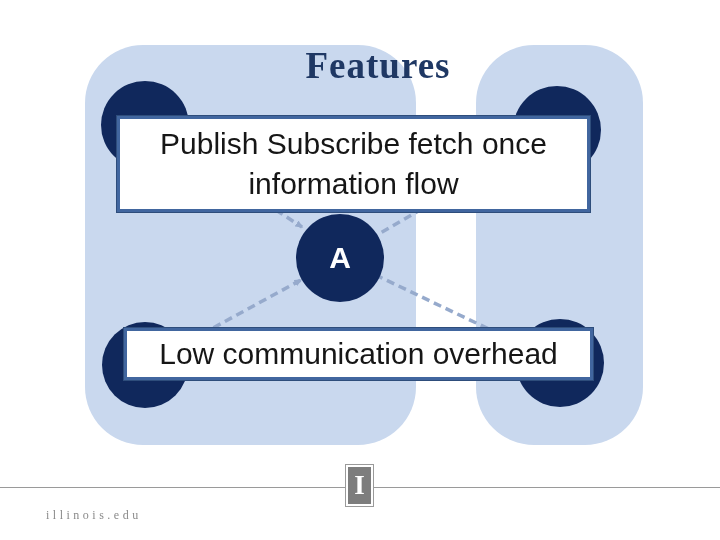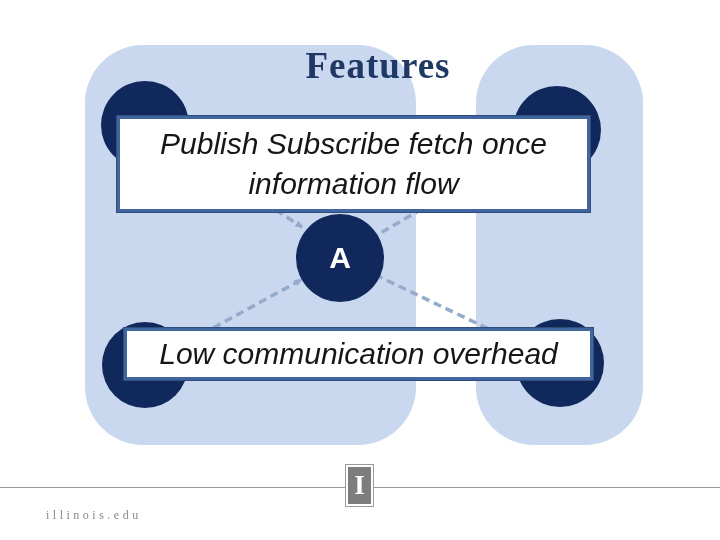--- a/index.html
+++ b/index.html
@@ -11,21 +11,21 @@
   .slide-title{
     position:absolute;left:0;top:44px;width:720px;text-align:center;
     font-family:"Liberation Serif",serif;font-weight:bold;font-size:37px;
     letter-spacing:1px;color:var(--title-blue,#1F3864);margin-left:18px;
   }
   .callout{
     position:absolute;box-sizing:border-box;background:#ffffff;
     border:3px solid var(--border-blue,#41669F);
     box-shadow:0 0 0 1px #2E4D7B;
     display:flex;align-items:center;justify-content:center;text-align:center;
-    color:#161616;font-family:"Liberation Sans",sans-serif;font-style:italic;
+    color:#161616;font-family:"Liberation Sans",sans-serif;
   }
   .callout-publish{
     left:117px;top:116px;width:473px;height:96px;
     font-size:30px;line-height:40px;padding:0 8px;
   }
   .callout-low{
     left:124px;top:328px;width:469px;height:52px;
     font-size:30px;line-height:34px;white-space:nowrap;
   }
   .node-a-label{

